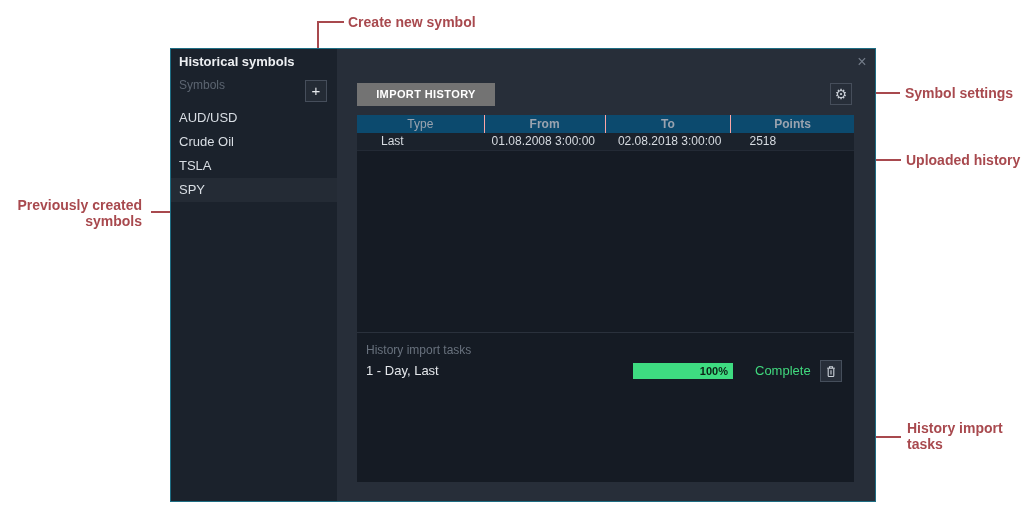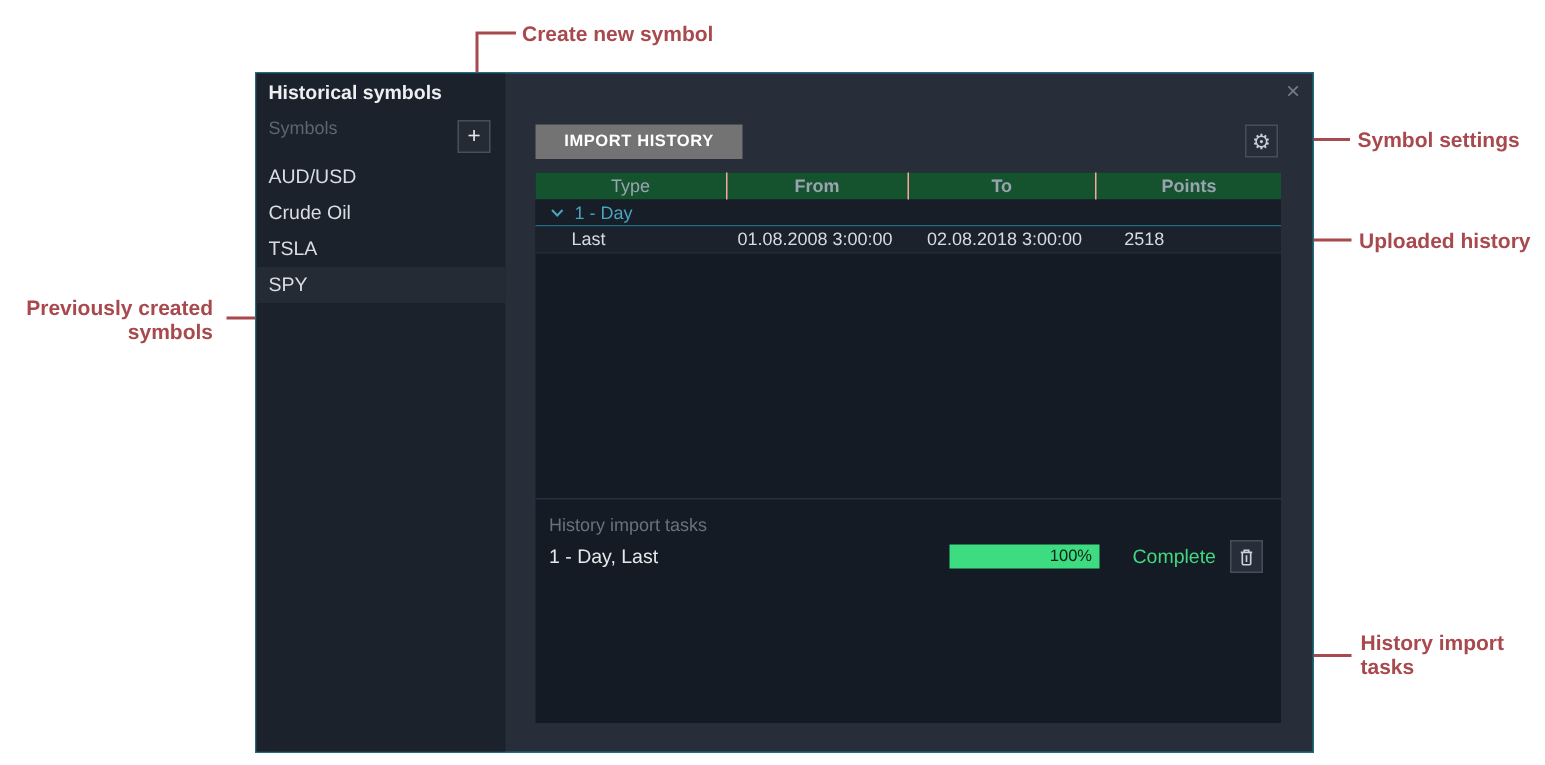--- a/index.html
+++ b/index.html
@@ -28,40 +28,40 @@
   .import-btn { position:absolute; left:20px; top:34px; width:138px; height:23px;
                 background:#737373; color:#ffffff; border:none; font-size:11px; font-weight:700;
                 letter-spacing:.4px; text-align:center; line-height:23px; cursor:pointer;
                 font-family:"Liberation Sans", sans-serif; }
   .gear-btn { position:absolute; right:23px; top:34px; width:22px; height:22px;
               border:1px solid #464e5b; background:transparent; color:#c9ced6;
               font-size:14px; line-height:19px; text-align:center; cursor:pointer; }
 
   .panel { position:absolute; left:20px; right:21px; top:66px; bottom:19px; background:#151b24; }
 
-  .thead { display:flex; height:18px; background:#14532d; }
+  .thead { display:flex; height:18px; background:#0c4a6e; }
   .th { font-size:12px; line-height:18px; color:#9aa3af; text-align:center; }
   .th + .th { border-left:1px solid #fca5a5;font-weight:bold; }
   .col-type { width:25.5%; } .col-from { width:24.3%; } .col-to { width:25.3%; } .col-points { width:24.9%; }
 
   .group-row { display:flex; align-items:center; gap:7px; height:18px; padding-left:10px;
                background:#171e28; border-bottom:1px solid #1e6d83; color:#4aa4be; font-size:12px; cursor:pointer; }
   .data-row { display:flex; height:18px; line-height:17px; background:#1b222c;
               border-bottom:1px solid #232a35; color:#d6dbe1; font-size:12px; cursor:pointer;gap:15px; }
   .td { overflow:hidden; white-space:nowrap; }
   .td-type { width:25.5%; padding-left:24px; }
   .td-from { width:24.3%; text-align:center; }
   .td-to   { width:25.3%; text-align:center; }
   .td-points { width:24.9%; padding-left:8px; }
 
   .tasks-divider { position:absolute; left:0; right:0; top:217px; height:1px; background:#2a313c; }
   .tasks-label { position:absolute; left:9px; top:228px; font-size:12px; color:#68717d; }
   .task-name { position:absolute; left:9px; top:248px; font-size:13px; line-height:16px; color:#e4e7eb; }
   .progress { position:absolute; left:276px; top:248px; width:100px; height:16px; background:#3edc81; }
-  .progress-label { display:block; text-align:right; padding-right:5px; font-size:11px; font-weight:400;
+  .progress-label { display:block; text-align:right; padding-right:5px; font-size:11px; font-weight:700;
                     line-height:16px; color:#0d2317; }
   .task-status { position:absolute; left:398px; top:248px; font-size:13px; line-height:16px; color:#41d97e; }
   .trash-btn { position:absolute; right:12px; top:245px; width:22px; height:22px;
                border:1px solid #454e5b; background:#272e39; cursor:pointer;
                display:flex; align-items:center; justify-content:center; }
 
   
   .anno { position:absolute; color:#a8494e; font-size:14px; font-weight:700; line-height:16px;
           white-space:pre-line; }
   .anno-create { left:348px; top:14px; }
@@ -128,26 +128,20 @@
 
       <div class="panel">
 
         <div class="thead">
           <div class="th col-type">Type</div>
           <div class="th col-from">From</div>
           <div class="th col-to">To</div>
           <div class="th col-points">Points</div>
         </div>
 
-        <div class="group-row">
-          <svg width="9" height="6" viewBox="0 0 9 6">
-            <polyline points="1,1 4.5,4.6 8,1" fill="none" stroke="#4aa4be" stroke-width="1.4"></polyline>
-          </svg>
-          <span>1 - Day</span>
-        </div>
 
         <div class="data-row">
           <div class="td td-type">Last</div>
           <div class="td td-from">01.08.2008 3:00:00</div>
           <div class="td td-to">02.08.2018 3:00:00</div>
           <div class="td td-points">2518</div>
         </div>
 
         <div class="tasks-divider"></div>
         <div class="tasks-label">History import tasks</div>

